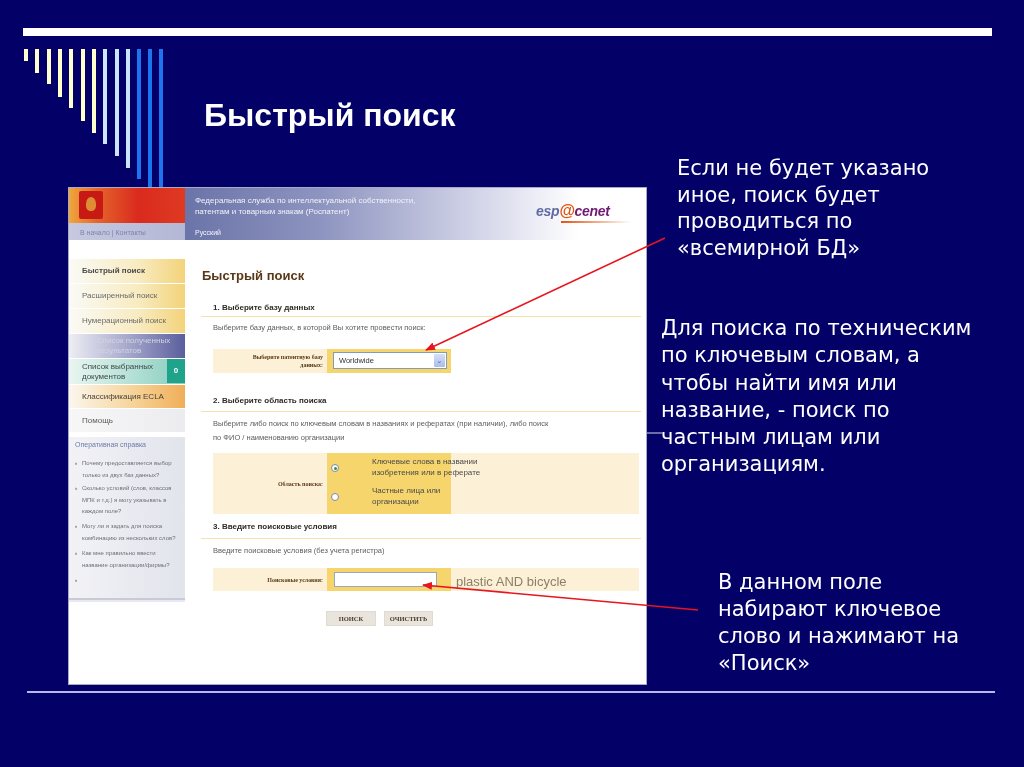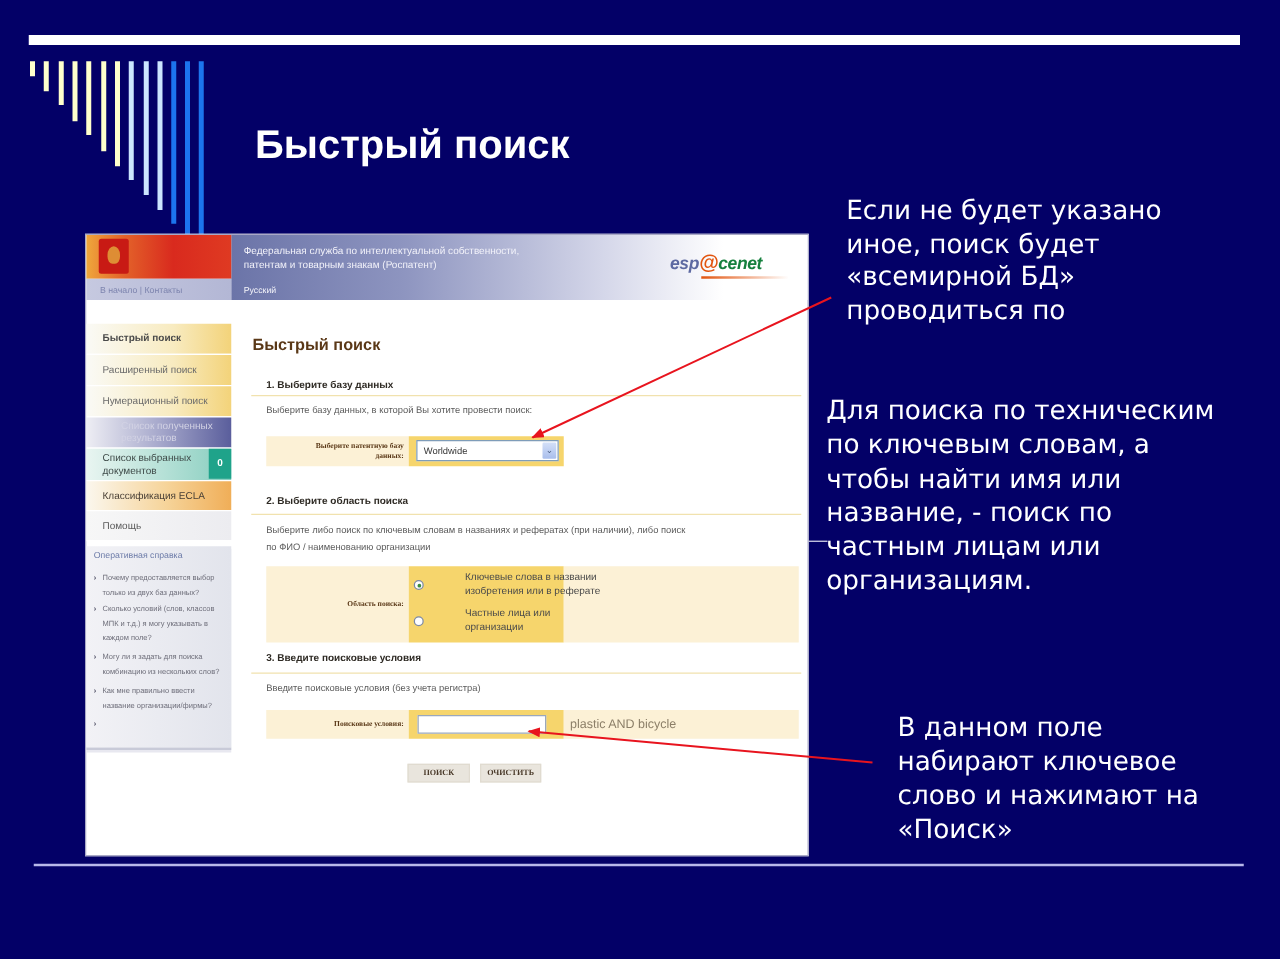--- a/index.html
+++ b/index.html
@@ -62,21 +62,21 @@
     .org-text span { display: block; }
     .nav-links { left: 11px; top: 41px; font-size: 7px; color: #7D84AE; white-space: nowrap; }
     .nav-links span { cursor: pointer; }
     .lang { left: 126px; top: 41px; font-size: 7px; color: #F4F4FA; }
     .logo {
       left: 467px; top: 14px; font-size: 14px; font-style: italic; font-weight: bold;
       white-space: nowrap; letter-spacing: -0.3px;
     }
     .logo .p1 { color: #5E6AA2; }
     .logo .p2 { color: #E2540E; font-size: 16px; }
-    .logo .p3 { color: #15803d; }
+    .logo .p3 { color: #701a75; }
     .logo-swoosh {
       left: 492px; top: 33px; width: 70px; height: 2px;
       background: linear-gradient(90deg, #E2540E, rgba(226,84,14,0));
     }
 
     
     .sb-item {
       position: absolute; left: 0; width: 116px; height: 25px;
       font-size: 8px; color: #6A6A6A; padding-left: 13px;
       display: flex; align-items: center; line-height: 10px;
@@ -139,21 +139,21 @@
     .radio.checked::after {
       content: ""; position: absolute; left: 1.5px; top: 1.5px; width: 3px; height: 3px;
       border-radius: 50%; background: #3C8C3C;
     }
     .radio-label { font-size: 8px; color: #4A4A4A; line-height: 11px; white-space: nowrap; cursor: pointer; }
     .radio-label span { display: block; margin-left: 31px; }
     .text-input {
       left: 265px; top: 384px; width: 103px; height: 15px; background: #ffffff;
       border: 1px solid #9AA8BC; font-size: 7.5px; padding: 0 3px; outline: none;
     }
-    .hint { left: 387px; top: 386px; font-size: 10px; color: #8C7F68; white-space: nowrap; }
+    .hint { left: 387px; top: 386px; font-size: 13px; color: #8C7F68; white-space: nowrap; }
     .btn {
       top: 423px; height: 15px; background: #E9E5DD; border: 1px solid #E0DBD0;
       font-size: 6.5px; font-weight: bold; color: #4A3A2A; display: flex;
       align-items: center; justify-content: center; cursor: pointer;
       font-family: "Liberation Serif", serif;
     }
     .arrows { left: 0; top: 0; width: 1024px; height: 767px; pointer-events: none; }
   </style>
 </head>
 <body>
@@ -329,22 +329,22 @@
   <input class="abs text-input" type="text" value="" style="">
   <div class="abs hint">plastic AND bicycle</div>
 
   <div class="abs btn" style="left:257px;width:50px">ПОИСК</div>
   <div class="abs btn" style="left:315px;width:49px">ОЧИСТИТЬ</div>
 </div>
 
 <div class="abs note note1">
   <span>Если не будет указано</span>
   <span>иное, поиск будет</span>
+  <span>проводиться по</span>
   <span>«всемирной БД»</span>
-  <span>проводиться по</span>
 </div>
 <div class="abs note note2">
   <span>Для поиска по техническим</span>
   <span>по ключевым словам, а</span>
   <span>чтобы найти имя или</span>
   <span>название, - поиск по</span>
   <span>частным лицам или</span>
   <span>организациям.</span>
 </div>
 <div class="abs note note3">

